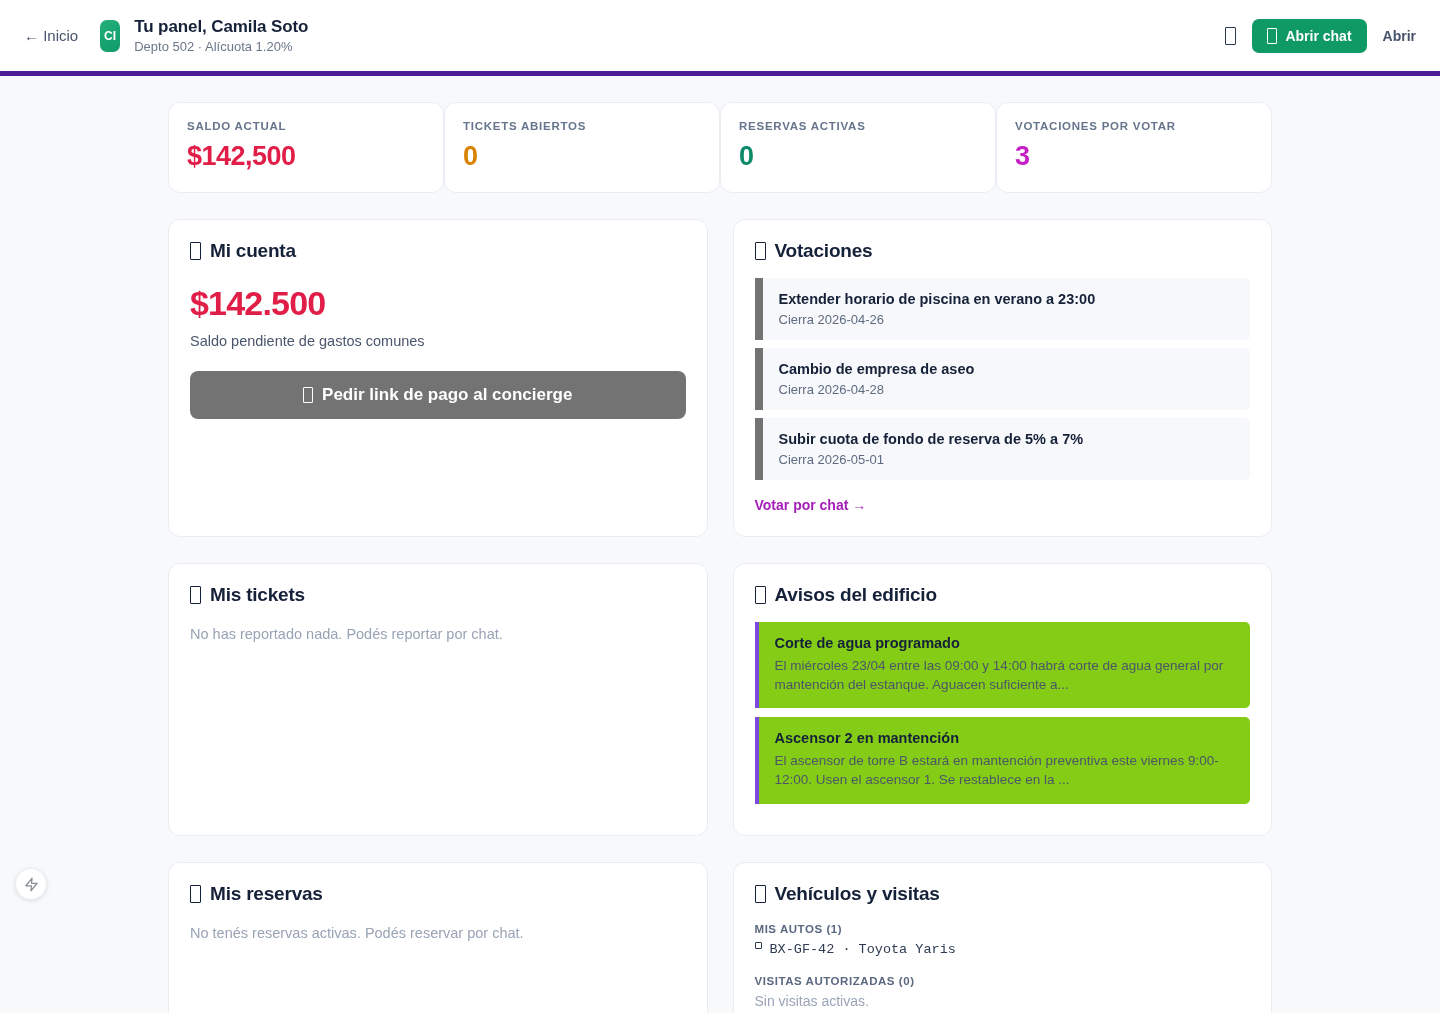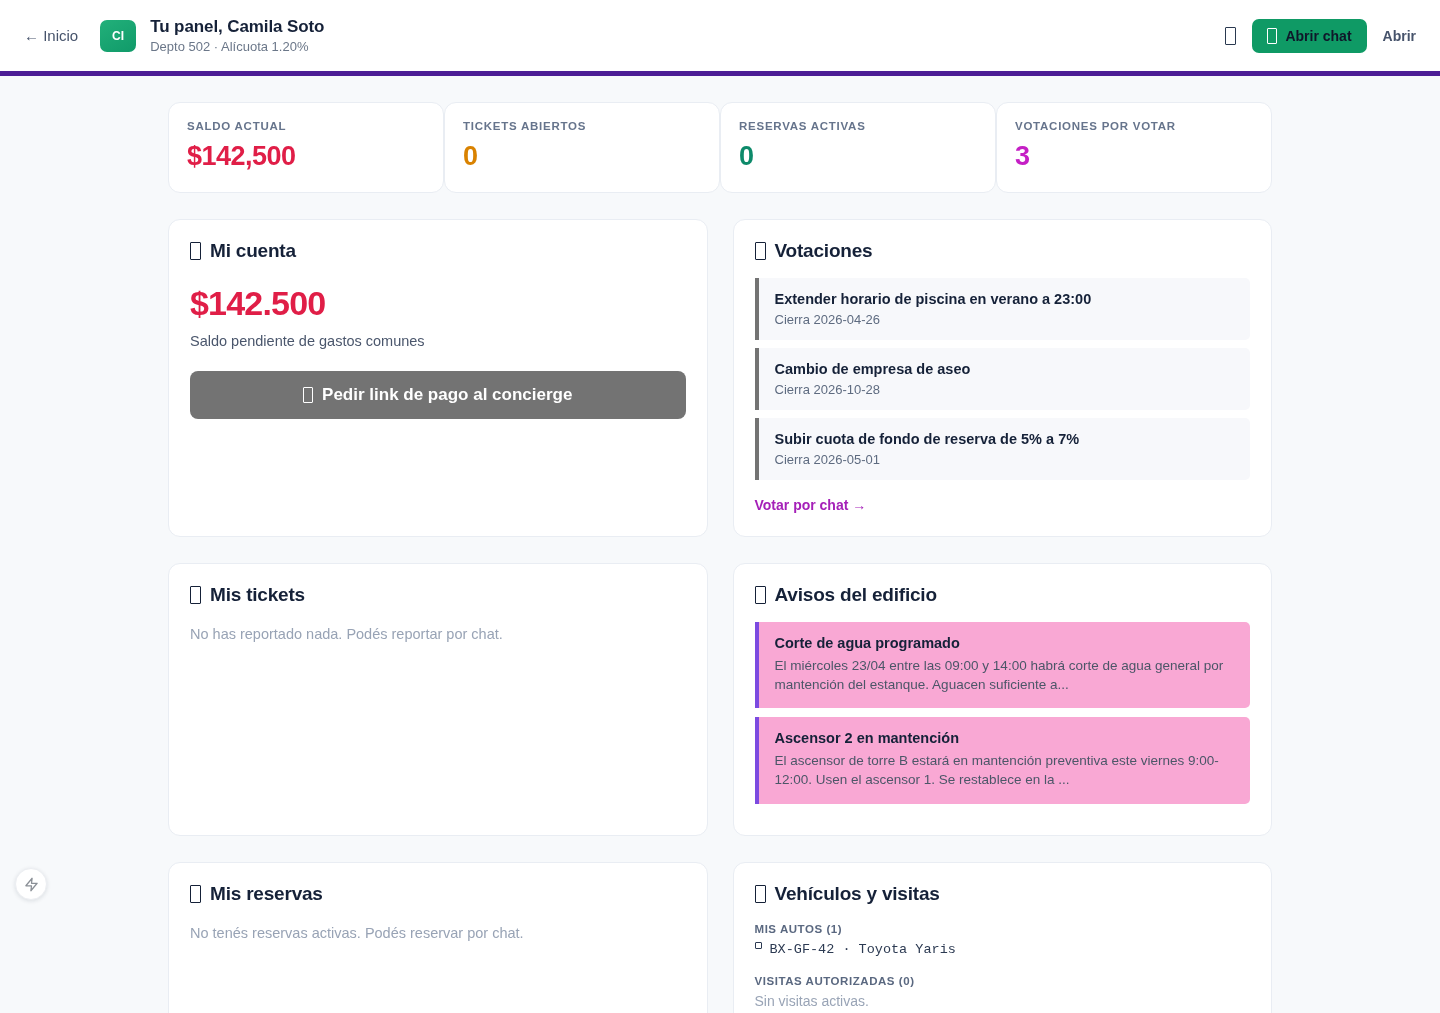--- a/index.html
+++ b/index.html
@@ -22,21 +22,21 @@
     padding: 0 24px 0 24px;
   }
   .back-link {
     font-size: 15px;
     color: #46536b;
     text-decoration: none;
     white-space: nowrap;
     margin-right: 22px;
   }
   .avatar {
-    width: 36px; height: 32px;
+    width: 20px; height: 32px;
     border-radius: 7px;
     background: linear-gradient(150deg, #22b07a 0%, #109a69 100%);
     color: #ffffff;
     font-size: 12px;
     font-weight: bold;
     display: flex; align-items: center; justify-content: center;
     letter-spacing: .3px;
     flex: 0 0 auto;
   }
   .ident { margin-left: 14px; line-height: 1.25; }
@@ -62,21 +62,21 @@
     width: 10px; height: 16px;
     border: 1.6px solid currentColor;
     vertical-align: -3px;
     border-radius: 1px;
   }
   .tofu-lg { width: 11px; height: 18px; vertical-align: -3px; }
   .tofu-sm { width: 7px; height: 7px; border-width: 1.4px; vertical-align: 0px; }
   .icon-slot { color: #2a3950; line-height: 0; display: inline-flex; }
   .btn-chat {
     background: #0f9a65;
-    color: #0f172a;
+    color: #ffffff;
     border: none;
     border-radius: 7px;
     font-size: 14px;
     font-weight: bold;
     font-family: inherit;
     padding: 9px 15px;
     display: inline-flex;
     align-items: center;
     gap: 8px;
     cursor: pointer;
@@ -163,21 +163,21 @@
     align-items: center;
     justify-content: center;
     gap: 9px;
   }
   .btn-pay .tofu { border-color: #ffffff; }
 
   
   .vote-list { margin-top: 16px; }
   .vote-item {
     background: #f7f8fb;
-    border-left: 4px solid #737373;
+    border-left: 8px solid #737373;
     border-radius: 0 5px 5px 0;
     padding: 13px 14px 13px 16px;
     margin-bottom: 8px;
   }
   .vote-title { font-size: 14.5px; font-weight: bold; color: #152138; }
   .vote-meta { font-size: 13px; color: #5e6b80; margin-top: 5px; }
   .vote-link {
     display: inline-block;
     margin-top: 9px;
     font-size: 14px;
@@ -186,21 +186,21 @@
     text-decoration: none;
   }
 
   
   .panel-empty { min-height: 244px; }
   .empty-text { font-size: 14.5px; color: #98a3b5; margin-top: 20px; }
 
   
   .notice-list { margin-top: 16px; }
   .notice-item {
-    background: #f9a8d4;
+    background: #84cc16;
     border-left: 4px solid #7c4ae0;
     border-radius: 0 5px 5px 0;
     padding: 13px 16px 14px 16px;
     margin-bottom: 9px;
   }
   .notice-title { font-size: 14.5px; font-weight: bold; color: #152138; }
   .notice-body {
     font-size: 13.5px;
     color: #4c5668;
     margin-top: 5px;
@@ -304,21 +304,21 @@
         <i class="tofu tofu-lg"></i>
         <span>Votaciones</span>
       </div>
       <div class="vote-list">
         <div class="vote-item">
           <div class="vote-title">Extender horario de piscina en verano a 23:00</div>
           <div class="vote-meta">Cierra 2026-04-26</div>
         </div>
         <div class="vote-item">
           <div class="vote-title">Cambio de empresa de aseo</div>
-          <div class="vote-meta">Cierra 2026-10-28</div>
+          <div class="vote-meta">Cierra 2026-04-28</div>
         </div>
         <div class="vote-item">
           <div class="vote-title">Subir cuota de fondo de reserva de 5% a 7%</div>
           <div class="vote-meta">Cierra 2026-05-01</div>
         </div>
       </div>
       <a class="vote-link" href="#">Votar por chat →</a>
     </div>
 
   </div>

